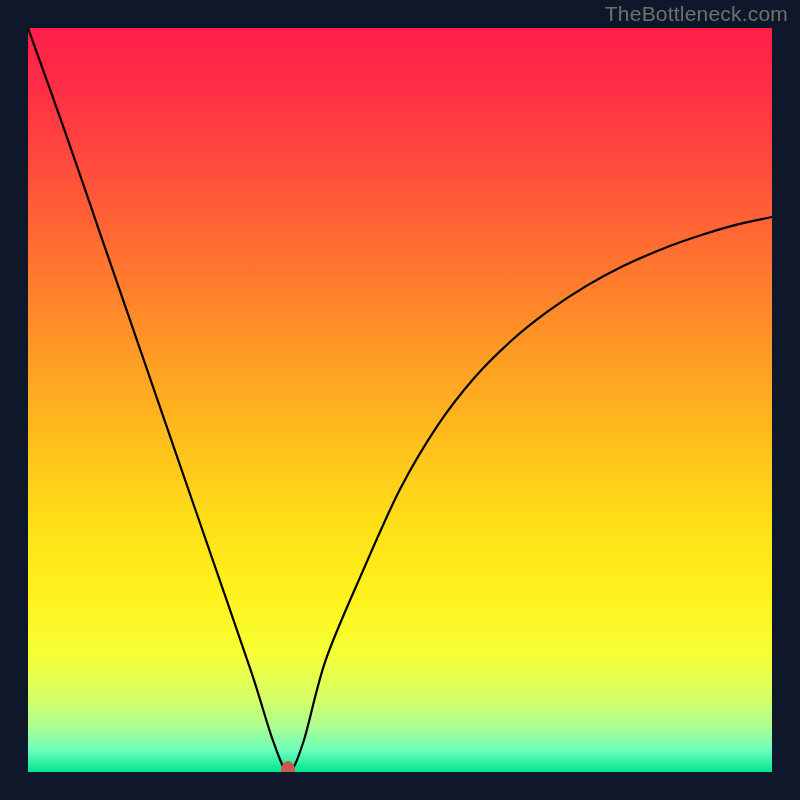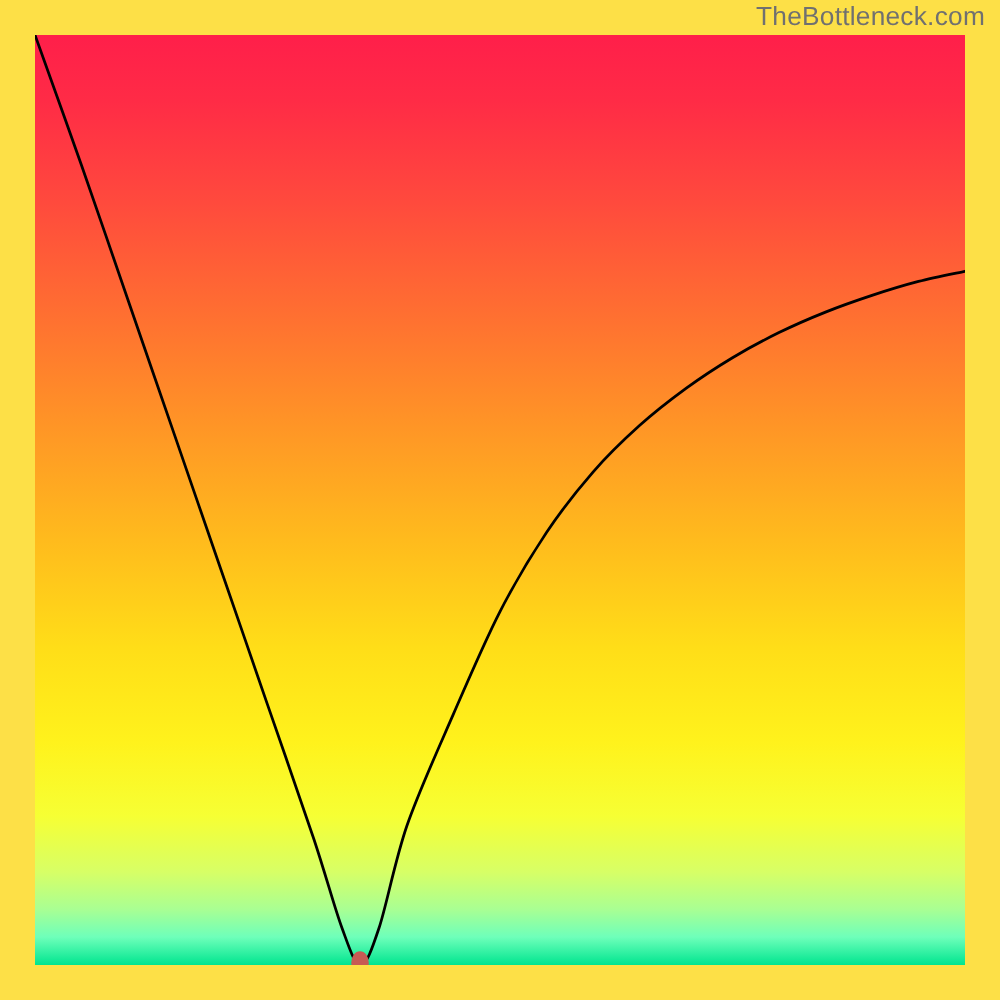--- a/index.html
+++ b/index.html
@@ -1,21 +1,21 @@
 <!DOCTYPE html>
 <html><head>
 <meta charset="utf-8">
 <style>
   * { margin: 0; padding: 0; box-sizing: border-box; }
   html, body { width: 800px; height: 800px; overflow: hidden; background: #fff; }
   .frame {
     position: relative;
     width: 800px;
     height: 800px;
-    background: #fde047;
+    background: #0f172a;
   }
   .attribution {
     position: absolute;
     top: 2px;
     right: 12px;
     color: #707070;
     font-family: Arial, Helvetica, sans-serif;
     font-size: 21px;
     font-weight: 400;
     letter-spacing: 0.2px;

